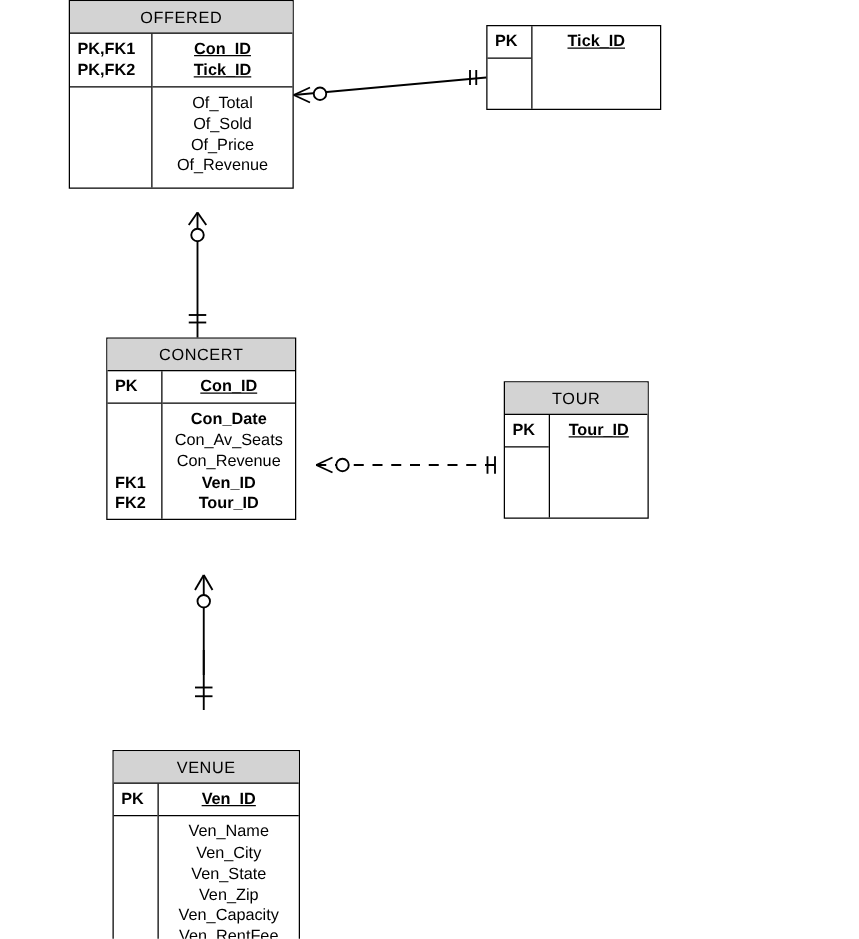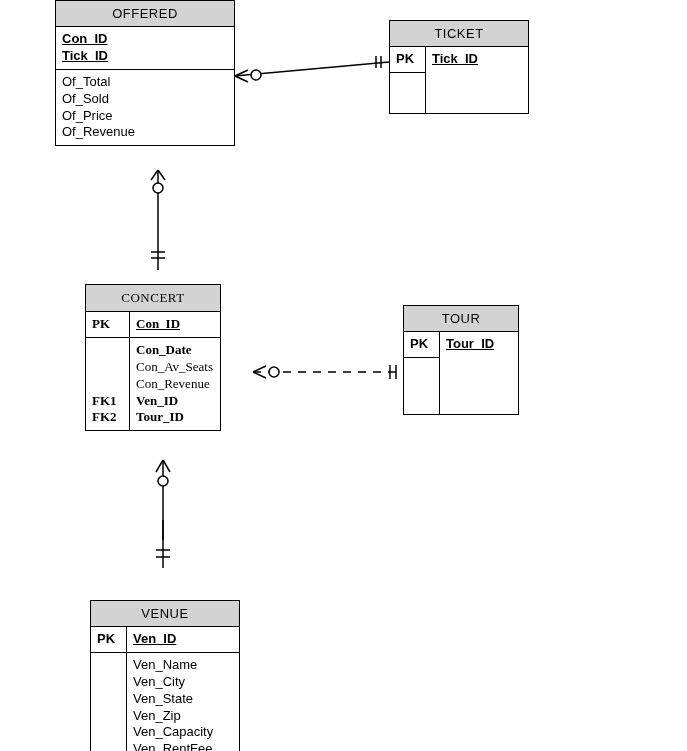--- a/index.html
+++ b/index.html
@@ -23,21 +23,21 @@
       padding: 5px 0;
       border-bottom: 1.5px solid #000;
       font-size: 13px;
       letter-spacing: 0.5px;
     }
     .entity-body { display: flex; }
     .key-col {
       border-right: 1.5px solid #000;
       padding: 0;
     }
-    .attr-col { padding: 0; flex: 1; }
+    .attr-col { padding: 0; flex: 1; text-align: center; }
     .section {
       border-bottom: 1.5px solid #000;
       padding: 4px 6px;
       min-height: 24px;
     }
     .section:last-child { border-bottom: none; }
     .line { line-height: 1.3; white-space: nowrap; }
     .pk { font-weight: bold; text-decoration: underline; }
     .bold { font-weight: bold; }
     svg.connector {
@@ -46,55 +46,63 @@
       left: 0;
       pointer-events: none;
     }
   </style>
 </head>
 <body>
 
 <div class="entity" style="left:55px; top:0px; width:180px;">
   <div class="entity-header">OFFERED</div>
   <div class="entity-body">
+    <div class="key-col" style="width:66px;">
+      <div class="section">
+        <div class="line bold">PK,FK1</div>
+        <div class="line bold">PK,FK2</div>
+      </div>
+      <div class="section" style="min-height:80px;">
+        <div class="line">&nbsp;</div>
+      </div>
+    </div>
     <div class="attr-col">
       <div class="section">
         <div class="line pk">Con_ID</div>
         <div class="line pk">Tick_ID</div>
       </div>
       <div class="section">
         <div class="line">Of_Total</div>
         <div class="line">Of_Sold</div>
         <div class="line">Of_Price</div>
         <div class="line">Of_Revenue</div>
       </div>
     </div>
   </div>
 </div>
 
 <div class="entity" style="left:389px; top:20px; width:140px;">
-  <div class="entity-header">TICKET</div>
   <div class="entity-body">
     <div class="key-col" style="width:36px;">
       <div class="section">
         <div class="line bold">PK</div>
       </div>
       <div class="section" style="min-height:40px;">
         <div class="line">&nbsp;</div>
       </div>
     </div>
     <div class="attr-col">
       <div class="section">
         <div class="line pk">Tick_ID</div>
       </div>
     </div>
   </div>
 </div>
 
-<div class="entity" style="left:85px; top:284px; width:136px;font-family:Liberation Serif, serif;">
+<div class="entity" style="left:85px; top:270px; width:152px;">
   <div class="entity-header">CONCERT</div>
   <div class="entity-body">
     <div class="key-col" style="width:44px;">
       <div class="section">
         <div class="line bold">PK</div>
       </div>
       <div class="section">
         <div class="line">&nbsp;</div>
         <div class="line">&nbsp;</div>
         <div class="line">&nbsp;</div>

